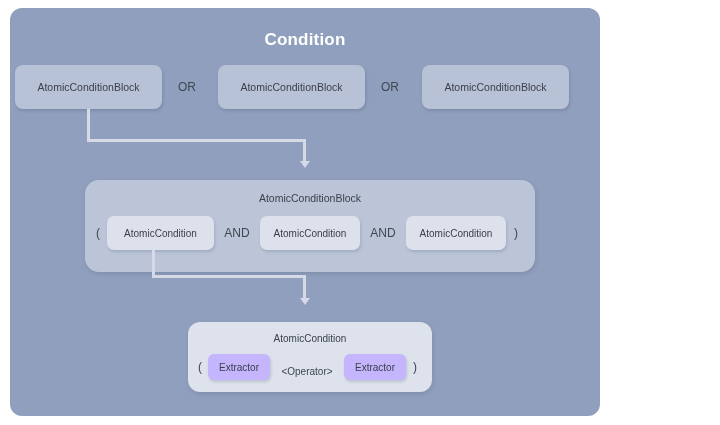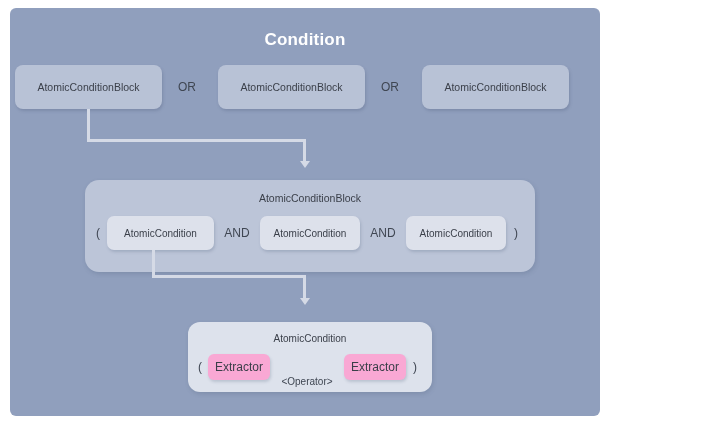--- a/index.html
+++ b/index.html
@@ -4,21 +4,21 @@
 <style>
   html,body{margin:0;padding:0;background:#ffffff;}
   body{width:720px;height:425px;overflow:hidden;
        font-family:"Liberation Sans","DejaVu Sans",sans-serif;}
 
   #stage{position:relative;width:720px;height:425px;background:#ffffff;}
 
   
   .outer{
     position:absolute;left:10px;top:8px;width:590px;height:408px;
-    background:#909fbd;border-radius:6px;
+    background:#909fbd;border-radius:12px;
   }
 
   .title{
     position:absolute;left:0;top:22px;width:590px;text-align:center;
     color:#ffffff;font-size:17px;font-weight:bold;letter-spacing:.2px;
   }
 
   
   .box{
     position:absolute;box-sizing:border-box;
@@ -64,21 +64,21 @@
   .panel-bot{
     position:absolute;left:178px;top:314px;width:244px;height:70px;
     background:#dde2ec;border-radius:12px;
     box-shadow:1px 2px 4px rgba(70,85,115,.22);
   }
   .panel-bot .plabel{
     position:absolute;left:0;top:11px;width:244px;text-align:center;
     font-size:10px;color:#3a3f49;
   }
   .lvl3{                        
-    background:#f9a8d4;border-radius:6px;font-size:12px;height:26px;
+    background:#c4b5fd;border-radius:6px;font-size:10px;height:26px;
     box-shadow:1px 2px 3px rgba(70,85,115,.22);
   }
   .opsym{                       
     position:absolute;color:#3f4652;font-size:10px;
     display:flex;align-items:center;justify-content:center;
   }
 
   
   .seg{position:absolute;background:#d5dae6;}
   .seg.v{width:3px;}
@@ -138,21 +138,21 @@
     <div class="arrow" style="left:289.5px;top:290px;"></div>
 
     <div class="panel-bot">
 
       <div class="plabel">AtomicCondition</div>
 
       <div class="paren" style="left:6px;top:32px;width:12px;height:26px;">(</div>
 
       <div class="box lvl3" style="left:20px;top:32px;width:62px;">Extractor</div>
 
-      <div class="opsym" style="left:82px;top:46px;width:74px;height:26px;">&lt;Operator&gt;</div>
+      <div class="opsym" style="left:82px;top:36px;width:74px;height:26px;">&lt;Operator&gt;</div>
 
       <div class="box lvl3" style="left:156px;top:32px;width:62px;">Extractor</div>
 
       <div class="paren" style="left:221px;top:32px;width:12px;height:26px;">)</div>
     </div>
 
   </div>
 </div>
 
 </body></html>

